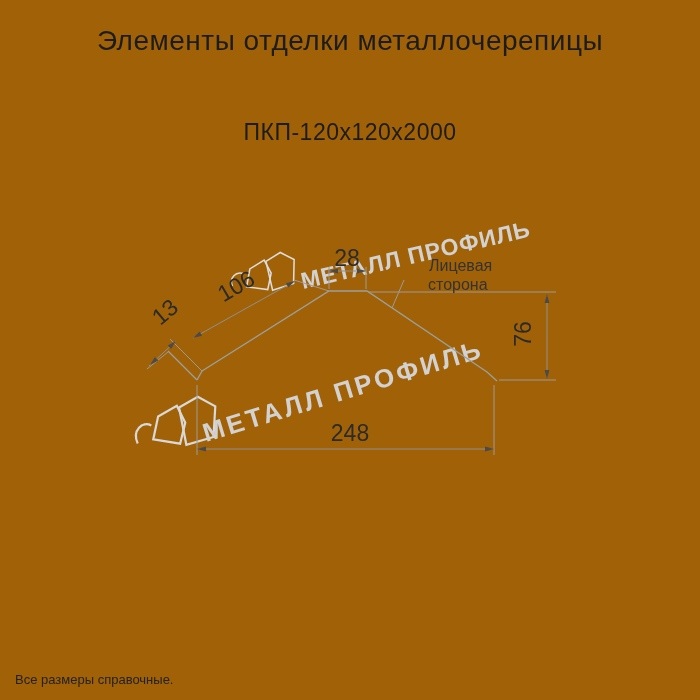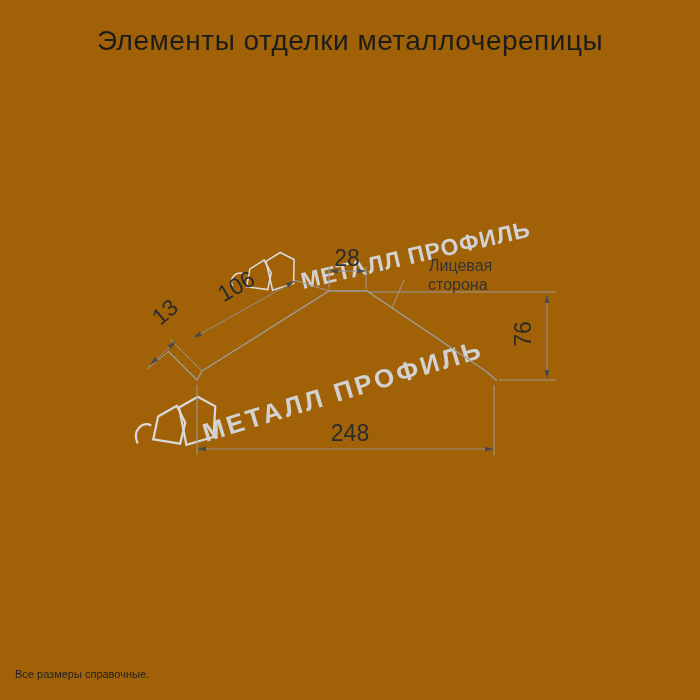--- a/index.html
+++ b/index.html
@@ -8,34 +8,35 @@
     font-family:"Liberation Sans", sans-serif;overflow:hidden;padding-left:23px;
   }
   .title{
     position:absolute;left:0;width:700px;text-align:center;
     color:#1c1c1c;letter-spacing:.5px;white-space:nowrap;
   }
   #main-title{top:25px;font-size:28px;}
   #sub-title{top:86px;font-size:22px;}
   #model-title{top:119px;font-size:23px;}
   #footer{
-    position:absolute;left:15px;bottom:16px;color:#222;
-    font-size:11px;line-height:20px;margin-top:35px;
+    position:absolute;left:15px;bottom:10px;color:#222;
+    font-size:13px;line-height:20px;margin-top:35px;
   }
   svg{position:absolute;left:0;top:0;}
   .dim-text{fill:#2b2b2b;font-size:23px;font-family:"Liberation Sans",sans-serif;}
   .label-text{fill:#333;font-size:16px;font-family:"Liberation Sans",sans-serif;}
   .wm-text{fill:#d2d2d2;font-weight:bold;font-family:"Liberation Sans",sans-serif;}
 </style>
 </head>
 <body>
 
 <div id="page">
 
   <div class="title" id="main-title">Элементы отделки металлочерепицы</div>
+  <div class="title" id="model-title">ПКП-120х120х2000</div>
 
   <svg width="700" height="700" viewBox="0 0 700 700">
 
     <g>
       <g stroke="#dcdcdc" stroke-width="2" fill="none" transform="translate(240,258) rotate(-10) scale(0.78)">
         <path d="M2,38 L10,16 L30,8 L36,26 L28,46 Z"></path>
         <path d="M32,10 L52,2 L68,14 L62,44 L34,48 Z"></path>
         <path d="M-16,34 C-18,22 -8,16 0,20"></path>
       </g>
       <text class="wm-text" font-size="23" letter-spacing="1" transform="translate(303,289) rotate(-13)">МЕТАЛЛ ПРОФИЛЬ</text>

